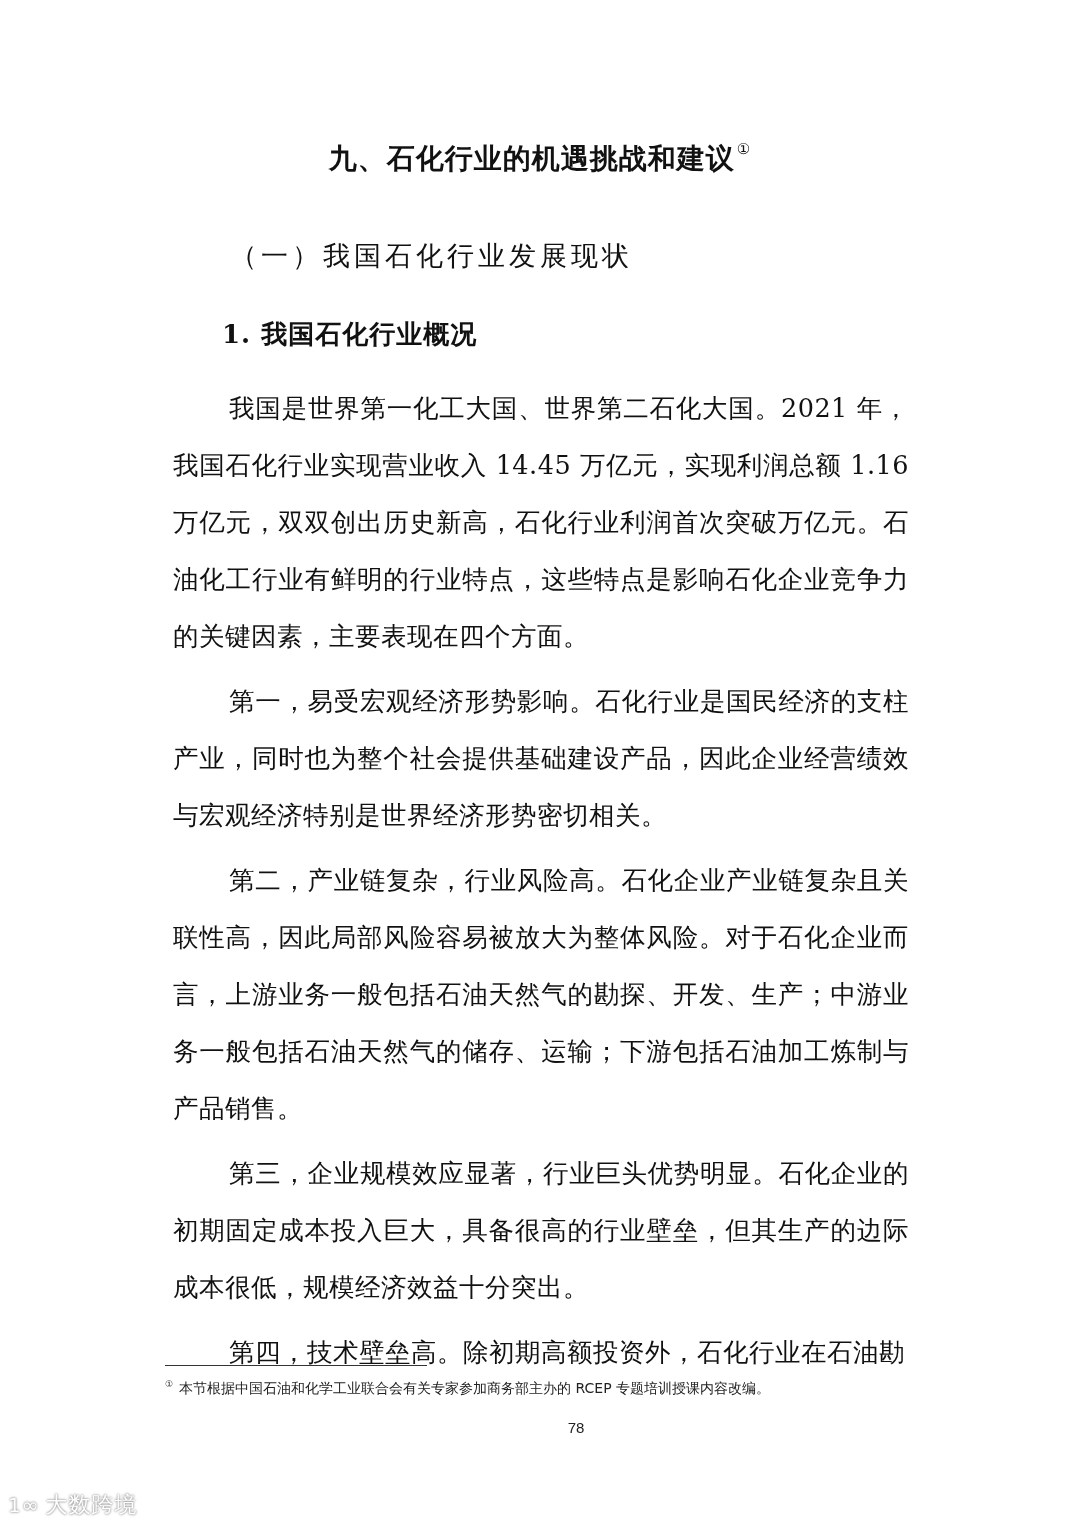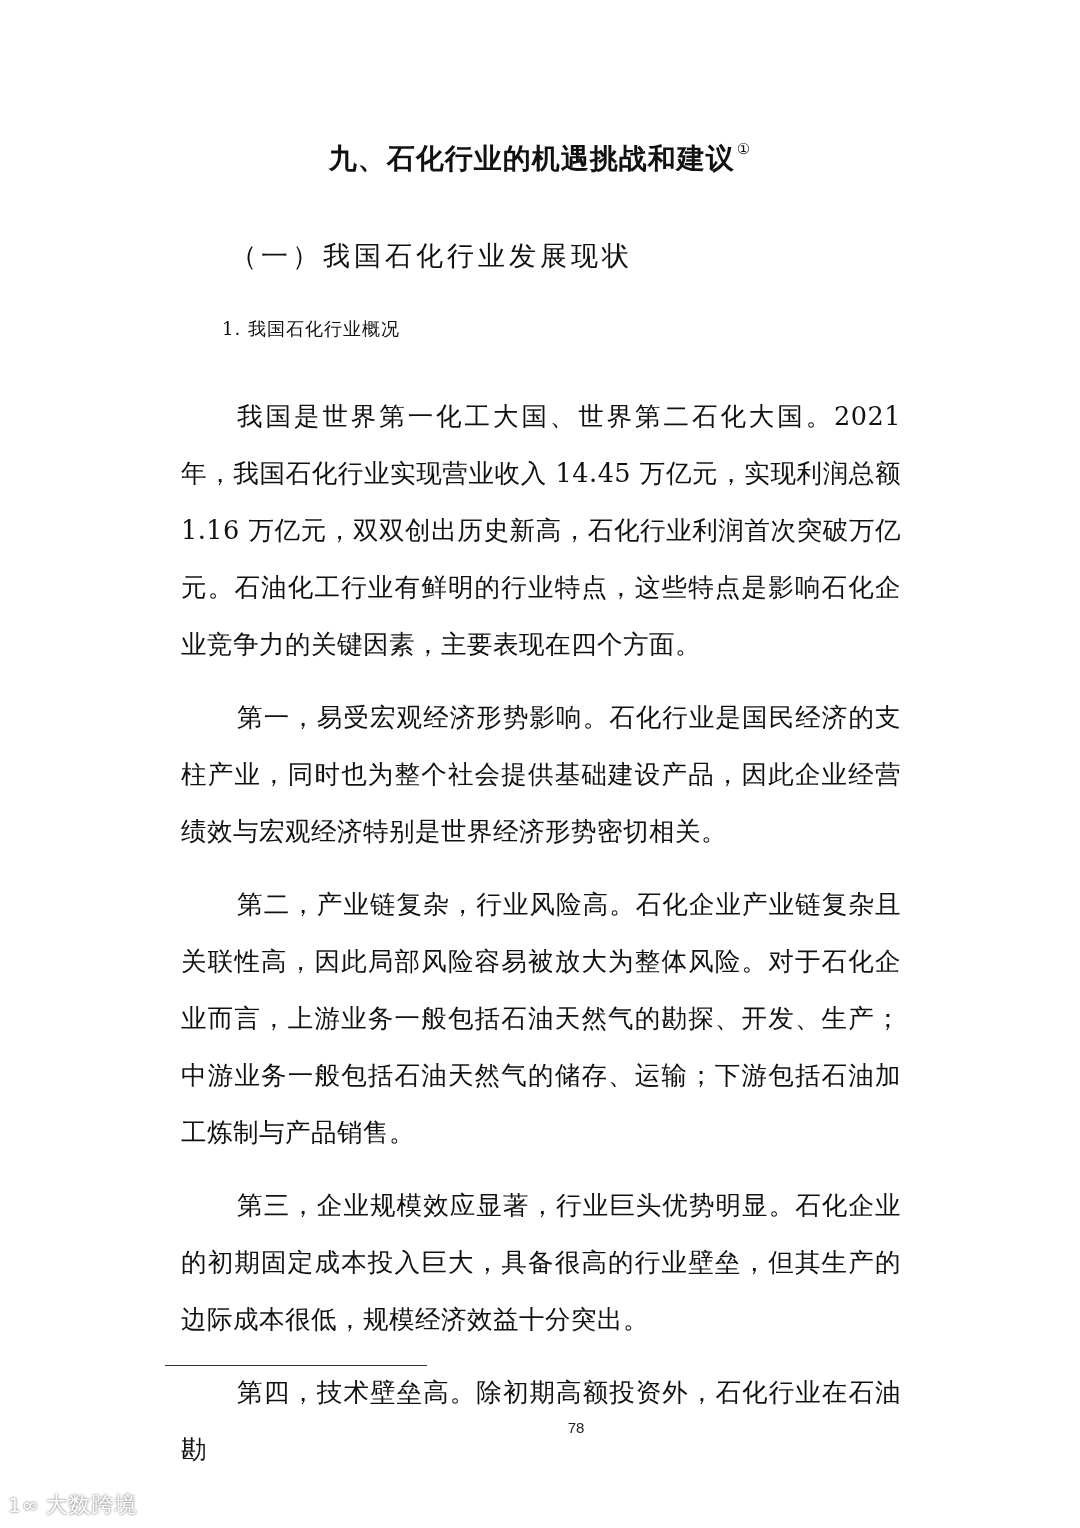--- a/index.html
+++ b/index.html
@@ -12,27 +12,27 @@
     position: absolute; left: 0; width: 1080px; top: 140px; text-align: center;
     font-family: Liberation Serif, serif; font-weight: bold; font-size: 28px; letter-spacing: 1px; color: #111;
   }
   .title sup { font-size: 15px; font-weight: normal; vertical-align: 14px; margin-left: 2px; }
   .h2 {
     position: absolute; left: 230px; top: 238px;
     font-family: "DejaVu Serif", serif; font-weight: normal; font-size: 27px; letter-spacing: 4px;
   }
   .h3 {
     position: absolute; left: 222px; top: 317px;
-    font-family: "DejaVu Serif", serif; font-weight: normal; font-size: 18px; letter-spacing: 1px;
+    font-family: "DejaVu Serif", serif; font-weight: bold; font-size: 26px; letter-spacing: 1px;
   }
   .body-text {
     position: absolute; left: 165px; width: 752px; top: 372px;
     font-size: 25.5px; line-height: 57px; text-align: justify; letter-spacing: 0.5px;
   }
-  .body-text p { margin: 16px; text-indent: 2.2em; }
+  .body-text p { margin: 8px; text-indent: 2.2em; }
   .fn-rule { position: absolute; left: 165px; top: 1365px; width: 262px; height: 1px; background: #333; }
   .footnote {
     position: absolute; left: 165px; top: 1379px; font-size: 14px; color: #222;
     font-family: "DejaVu Sans", sans-serif;
   }
   .footnote sup { font-size: 9px; margin-right: 6px; }
   .page-num {
     position: absolute; left: 0; width: 1080px; top: 1419px; text-align: center;
     font-family: "Liberation Sans", sans-serif; font-size: 15px; color: #222; padding-left: 36px;
   }
@@ -57,19 +57,22 @@
 
   <div class="body-text">
     <p>我国是世界第一化工大国、世界第二石化大国。2021 年，我国石化行业实现营业收入 14.45 万亿元，实现利润总额 1.16 万亿元，双双创出历史新高，石化行业利润首次突破万亿元。石油化工行业有鲜明的行业特点，这些特点是影响石化企业竞争力的关键因素，主要表现在四个方面。</p>
     <p>第一，易受宏观经济形势影响。石化行业是国民经济的支柱产业，同时也为整个社会提供基础建设产品，因此企业经营绩效与宏观经济特别是世界经济形势密切相关。</p>
     <p>第二，产业链复杂，行业风险高。石化企业产业链复杂且关联性高，因此局部风险容易被放大为整体风险。对于石化企业而言，上游业务一般包括石油天然气的勘探、开发、生产；中游业务一般包括石油天然气的储存、运输；下游包括石油加工炼制与产品销售。</p>
     <p>第三，企业规模效应显著，行业巨头优势明显。石化企业的初期固定成本投入巨大，具备很高的行业壁垒，但其生产的边际成本很低，规模经济效益十分突出。</p>
     <p>第四，技术壁垒高。除初期高额投资外，石化行业在石油勘</p>
   </div>
 
   <div class="fn-rule"></div>
+  <div class="footnote">
+    <sup>①</sup><span>本节根据中国石油和化学工业联合会有关专家参加商务部主办的 RCEP 专题培训授课内容改编。</span>
+  </div>
 
   <div class="page-num">78</div>
 
   <div class="watermark">
     <span class="logo">1∞</span><span>大数跨境</span>
   </div>
 </div>
 
 </body></html>

